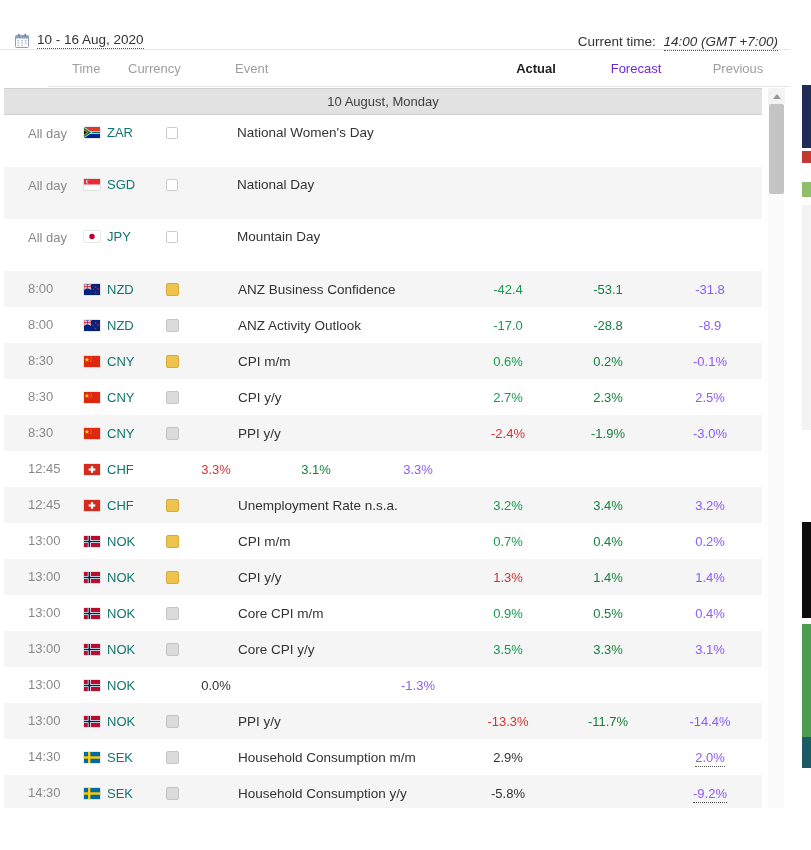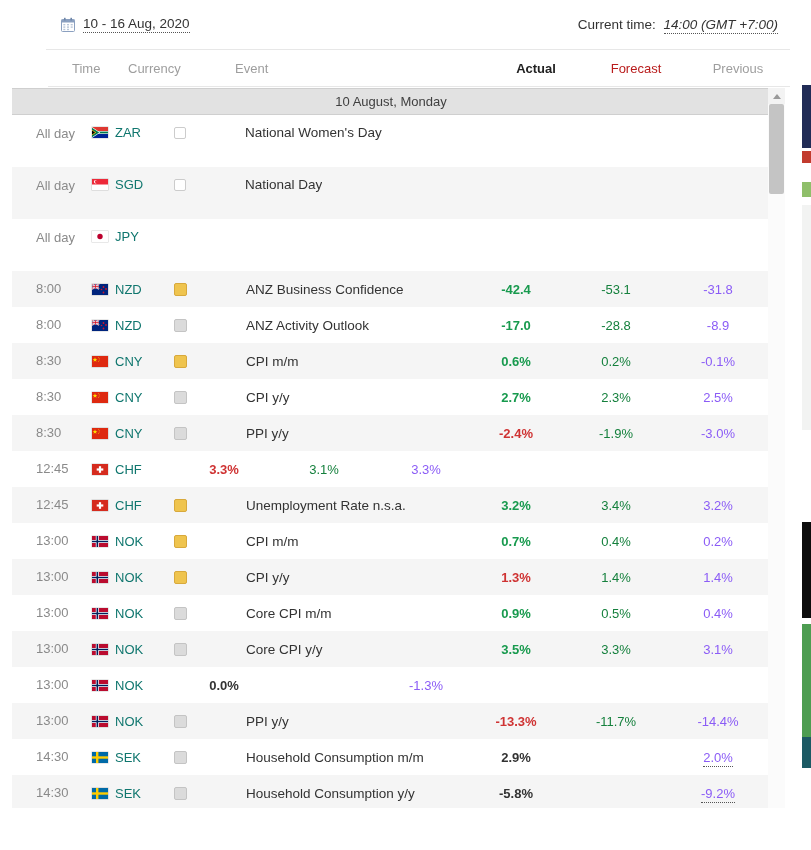--- a/index.html
+++ b/index.html
@@ -2,58 +2,58 @@
 <html style="--green: #189a4e; --red: #cf3333; --yellow: #efc44e; --yellow-border: #d8a93c; --grayimp: #dbdbdb; --grayimp-border: #c4c4c4;"><head>
 <meta charset="utf-8">
 <style>
   html,body{margin:0;padding:0;background:#fff;}
   body{width:811px;height:850px;position:relative;overflow:hidden;
        font-family:"Liberation Sans",sans-serif;color:#333;}
   .widget{position:absolute;top:0;left:0;width:790px;}
 
   
   .topbar{height:50px;border-bottom:1px solid #e7e7e7;display:flex;
-          align-items:center;justify-content:space-between;padding:0 12px 0 14px;box-sizing:border-box;margin-left:46px;}
+          align-items:flex-end;justify-content:space-between;padding:0 12px 0 14px;box-sizing:border-box;}
   .daterange{display:flex;align-items:center;gap:7px;cursor:pointer;}
   .cal-icon{width:16px;height:16px;display:inline-block;}
   .dotted{font-size:13.5px;color:#333;border-bottom:1px dotted #555;padding-bottom:1px;}
   .curtime{font-size:13.5px;color:#333;}
   .curtime .dotted{margin-left:4px;font-style:italic;}
 
   
   .cols{display:flex;align-items:center;padding-left:24px;box-sizing:border-box;}
   .c-time{width:46px;flex:none;}
   .c-cur{width:82px;flex:none;padding-left:10px;box-sizing:content-box;display:flex;align-items:center;}
   .c-event{flex:1;display:flex;align-items:center;min-width:0;}
   .c-val{width:100px;flex:none;text-align:center;}
   .c-prev{width:104px;flex:none;text-align:center;}
 
   .thead{height:37px;border-bottom:1px solid #e7e7e7;font-size:13px;color:#9e9e9e;margin-left:48px;}
   .thead .c-event{padding-left:25px;}
   .th-actual{font-weight:bold;color:#222;}
-  .th-forecast{color:#b91c1c;}
+  .th-forecast{color:#6d28d9;}
 
   
-  .scrollarea{position:absolute;top:88px;left:12px;width:758px;height:720px;overflow:hidden;background:#fff;}
+  .scrollarea{position:absolute;top:88px;left:4px;width:758px;height:720px;overflow:hidden;background:#fff;}
   .daterow{height:25px;background:#e2e2e2;border-top:1px solid #cfcfcf;border-bottom:1px solid #cfcfcf;
            display:flex;align-items:center;justify-content:center;font-size:13px;color:#3f3f3f;}
   .row{font-size:13px;}
   .row.alt{background:#f5f5f5;}
   .row.data{height:36px;}
   .row.holiday{height:52px;align-items:flex-start;padding-top:10px;}
   .t{color:#8a8a8a;line-height:1.45;}
   .code{color:#0f766e;margin-left:7px;}
   .flag{width:16px;height:11px;flex:none;box-shadow:0 0 0 0.5px rgba(0,0,0,.18);}
   .flag svg{display:block;width:16px;height:11px;}
   .evt{color:#333;font-size:13.5px;white-space:nowrap;overflow:hidden;margin-left:47px;}
   .impact{width:13px;height:13px;flex:none;margin-right:12px;border-radius:2px;box-sizing:border-box;}
   .impact.yellow{background:var(--yellow);border:1px solid var(--yellow-border);}
   .impact.gray{background:var(--grayimp);border:1px solid var(--grayimp-border);}
   .impact.holiday{width:12px;height:12px;background:#fff;border:1px solid #ccc;border-radius:2px;}
-  .actual{font-weight:bold;color:#333;}
+  .actual{font-weight:normal;color:#333;}
   .actual.green{color:var(--green);}
   .actual.red{color:var(--red);}
   .fore{color:#15803d;text-align:center;}
   .prev{color:#8b5cf6;}
   .prev .rev{border-bottom:1px dotted #555;padding-bottom:1px;}
 
   
   .sb{position:absolute;top:88px;left:768px;width:17px;height:720px;background:#fbfbfb;}
   .sb-btn{height:16px;display:flex;align-items:center;justify-content:center;background:#f3f3f3;cursor:pointer;}
   .sb-tri{width:0;height:0;border-left:4px solid transparent;border-right:4px solid transparent;
@@ -158,20 +158,24 @@
     <div class="c-time t">All day</div>
     <div class="c-cur">
       <span class="flag">
               <svg viewBox="0 0 16 11">
                 <rect width="16" height="11" fill="#fff"></rect>
                 <circle cx="8" cy="5.5" r="2.7" fill="#bc002d"></circle>
               </svg>
             </span>
       <span class="code">JPY</span>
     </div>
+    <div class="c-event">
+      <span class="impact holiday"></span>
+      <span class="evt">Mountain Day</span>
+    </div>
     <div class="c-val actual"></div>
     <div class="c-val fore"></div>
     <div class="c-prev prev"><span class="pv"></span></div>
   </div>
         <div class="row cols data alt">
     <div class="c-time t">8:00</div>
     <div class="c-cur">
       <span class="flag">
               <svg viewBox="0 0 16 11">
                 <rect width="16" height="11" fill="#00247d"></rect>

